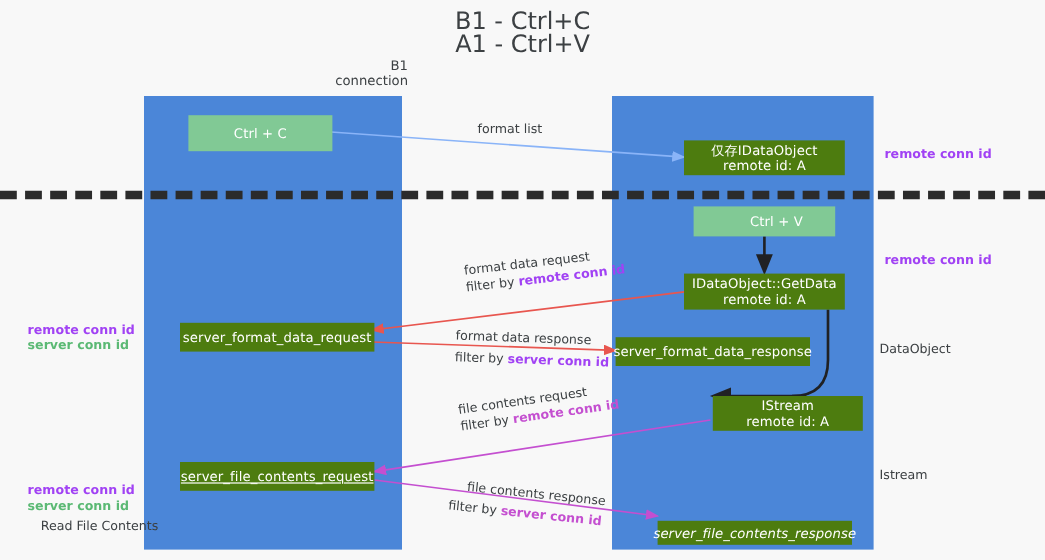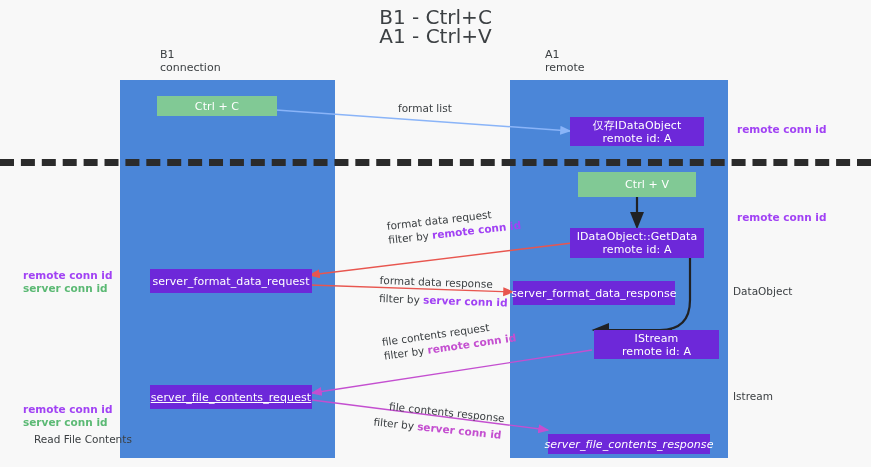--- a/index.html
+++ b/index.html
@@ -16,39 +16,39 @@
 
   
   .title{
     width:100%;text-align:center;top:8px;left:0;
     font-size:20px;line-height:19px;color:#3c4043;
     white-space:pre-line;
   }
 
   
   .col-head{
-    font-size:11px;line-height:13px;text-align:left;color:#3c4043;
+    font-size:11px;line-height:13px;text-align:right;color:#3c4043;
     white-space:pre-line;
   }
 
   
   .lane{background:#4b86d8;}
 
   
   .box{
     box-sizing:border-box;
     display:flex;align-items:center;justify-content:center;
     text-align:center;color:#ffffff;
     font-size:11px;line-height:13px;
     white-space:pre-line;
     letter-spacing:0.1px;
   }
   .box.green{background:#81c995;}
   .box.orange{background:#fbb košari;}
-  .box.orange{background:#6d28d9;}
+  .box.orange{background:#4d7c0f;}
 
   
   .side{font-size:10.5px;line-height:13px;white-space:pre-line;}
   .purple{color:#a142f4;font-weight:bold;}
   .green-txt{color:#5bb974;font-weight:bold;}
   .plain{color:#3c4043;margin-top:48px;}
 
   
   .edge-label{
     font-size:10.5px;line-height:14px;color:#3c4043;
@@ -67,22 +67,20 @@
 </head>
 <body>
 
 <div id="canvas">
 
   <div class="abs title">B1 - Ctrl+C
 A1 - Ctrl+V</div>
 
   <div class="abs col-head" style="left:160px;top:48px;width:180px;">B1
 connection</div>
-  <div class="abs col-head" style="left:545px;top:48px;width:180px;">A1
-remote</div>
 
   <div class="abs lane" style="left:120px;top:80px;width:215px;height:378px;"></div>
   <div class="abs lane" style="left:510px;top:80px;width:218px;height:378px;"></div>
 
   <svg width="871" height="467">
     <defs>
       <marker id="ar-blue" markerWidth="9" markerHeight="9" refX="7" refY="3.2" orient="auto">
         <path d="M0,0 L8,3.2 L0,6.4 Z" fill="#8ab4f8"></path>
       </marker>
       <marker id="ar-red" markerWidth="9" markerHeight="9" refX="7" refY="3.2" orient="auto">
@@ -107,21 +105,21 @@
     <path d="M690,258 L690,300 Q690,330 660,330" stroke="#202124" stroke-width="2.2" fill="none"></path>
     <line x1="672" y1="330" x2="596" y2="330" stroke="#202124" stroke-width="2.2" marker-end="url(#ar-black)"></line>
 
     <line x1="592" y1="350" x2="312" y2="393" stroke="#c44fd0" stroke-width="1.4" marker-end="url(#ar-pink)"></line>
 
     <line x1="312" y1="400" x2="548" y2="430" stroke="#c44fd0" stroke-width="1.4" marker-end="url(#ar-pink)"></line>
   </svg>
 
   <div class="abs sep"></div>
 
-  <div class="abs box green" style="left:157px;top:96px;width:120px;height:20px;">Ctrl + C</div>
+  <div class="abs box green" style="left:157px;top:96px;width:120px;height:30px;">Ctrl + C</div>
 
   <div class="abs box orange" style="left:570px;top:117px;width:134px;height:29px;">仅存IDataObject
 remote id: A</div>
 
   <div class="abs box green" style="left:578px;top:172px;width:118px;height:25px;padding-left:20px;">Ctrl + V</div>
 
   <div class="abs box orange" style="left:570px;top:228px;width:134px;height:30px;">IDataObject::GetData
 remote id: A</div>
 
   <div class="abs box orange" style="left:513px;top:281px;width:162px;height:24px;">server_format_data_response</div>

